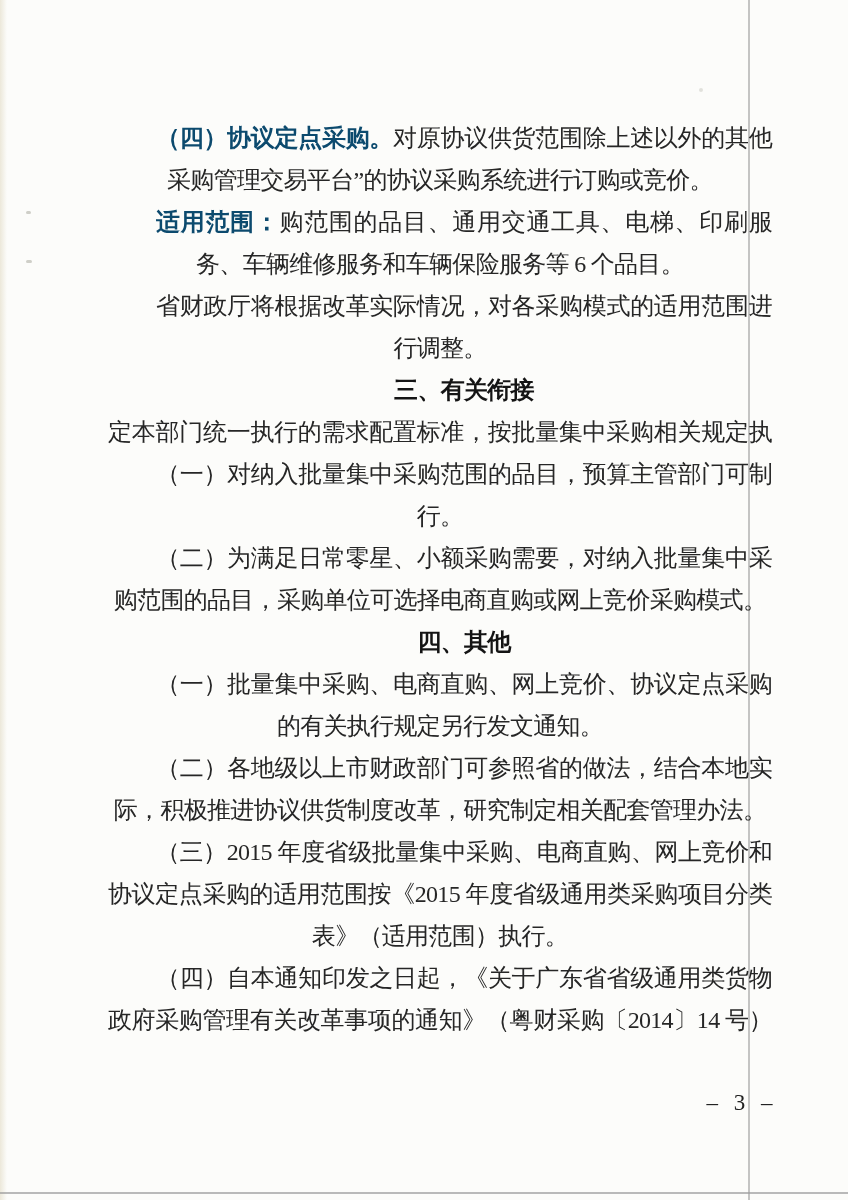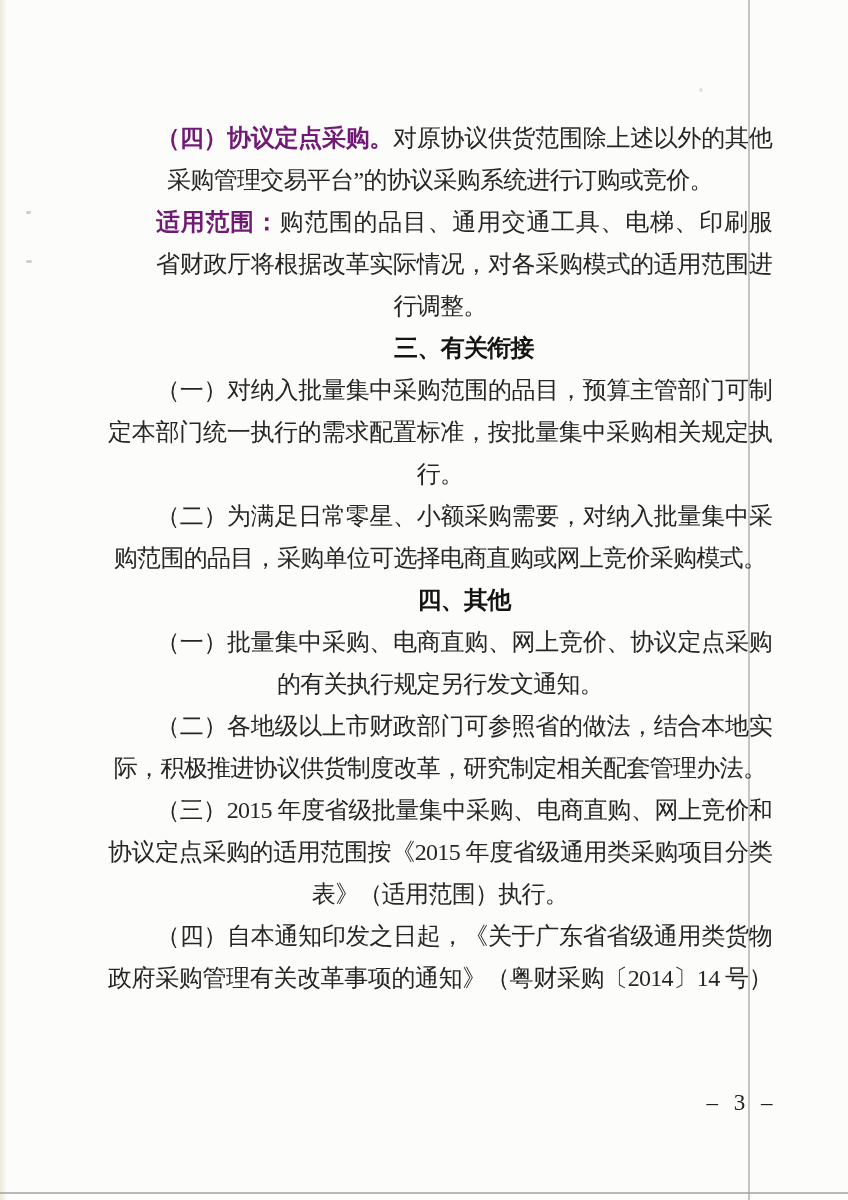--- a/index.html
+++ b/index.html
@@ -44,21 +44,21 @@
     height: 42px; line-height: 42px;
     font-size: 24px; letter-spacing: -0.7px;
     color: #262626;
     text-align: center;
     white-space: normal;
     overflow: visible;
   }
   .line.fill { text-align: justify; text-align-last: justify; }
   .line.ind  { text-indent: 2em; }
   .line.bold { font-weight: 700; color: #141414; font-family: Liberation Serif, serif; }
-  .lead { font-weight: 700; color: #701a75; }
+  .lead { font-weight: 700; color: #0c4a6e; }
 
   .page-number {
     position: absolute; left: 694px; top: 1090px; width: 96px;
     text-align: center; z-index: 3;
     font-size: 23px; letter-spacing: 5px; color: #222222;
     font-family: "Liberation Serif", "DejaVu Serif", serif;
   }
 </style>
 </head>
 <body>
@@ -68,25 +68,26 @@
   <div class="speck s1"></div>
   <div class="speck s2"></div>
   <div class="speck s3"></div>
   <div class="scan-vline"></div>
   <div class="scan-hline"></div>
 
   <div class="content">
     <div class="line fill ind"><span class="lead">（四）协议定点采购。</span><span>对原协议供货范围除上述以外的其他</span></div>
     <div class="line"><span>采购管理交易平台”的协议采购系统进行订购或竞价。</span></div>
     <div class="line fill ind"><span class="lead">适用范围：</span><span>购范围的品目、通用交通工具、电梯、印刷服</span></div>
+    <div class="line"><span>务、车辆维修服务和车辆保险服务等 6 个品目。</span></div>
     <div class="line fill ind"><span>省财政厅将根据改革实际情况，对各采购模式的适用范围进</span></div>
     <div class="line"><span>行调整。</span></div>
     <div class="line ind bold"><span>三、有关衔接</span></div>
+    <div class="line fill"><span>定本部门统一执行的需求配置标准，按批量集中采购相关规定执</span></div>
     <div class="line fill ind"><span>（一）对纳入批量集中采购范围的品目，预算主管部门可制</span></div>
-    <div class="line fill"><span>定本部门统一执行的需求配置标准，按批量集中采购相关规定执</span></div>
     <div class="line"><span>行。</span></div>
     <div class="line fill ind"><span>（二）为满足日常零星、小额采购需要，对纳入批量集中采</span></div>
     <div class="line"><span>购范围的品目，采购单位可选择电商直购或网上竞价采购模式。</span></div>
     <div class="line ind bold"><span>四、其他</span></div>
     <div class="line fill ind"><span>（一）批量集中采购、电商直购、网上竞价、协议定点采购</span></div>
     <div class="line"><span>的有关执行规定另行发文通知。</span></div>
     <div class="line fill ind"><span>（二）各地级以上市财政部门可参照省的做法，结合本地实</span></div>
     <div class="line"><span>际，积极推进协议供货制度改革，研究制定相关配套管理办法。</span></div>
     <div class="line fill ind"><span>（三）2015 年度省级批量集中采购、电商直购、网上竞价和</span></div>
     <div class="line fill"><span>协议定点采购的适用范围按《2015 年度省级通用类采购项目分类</span></div>

